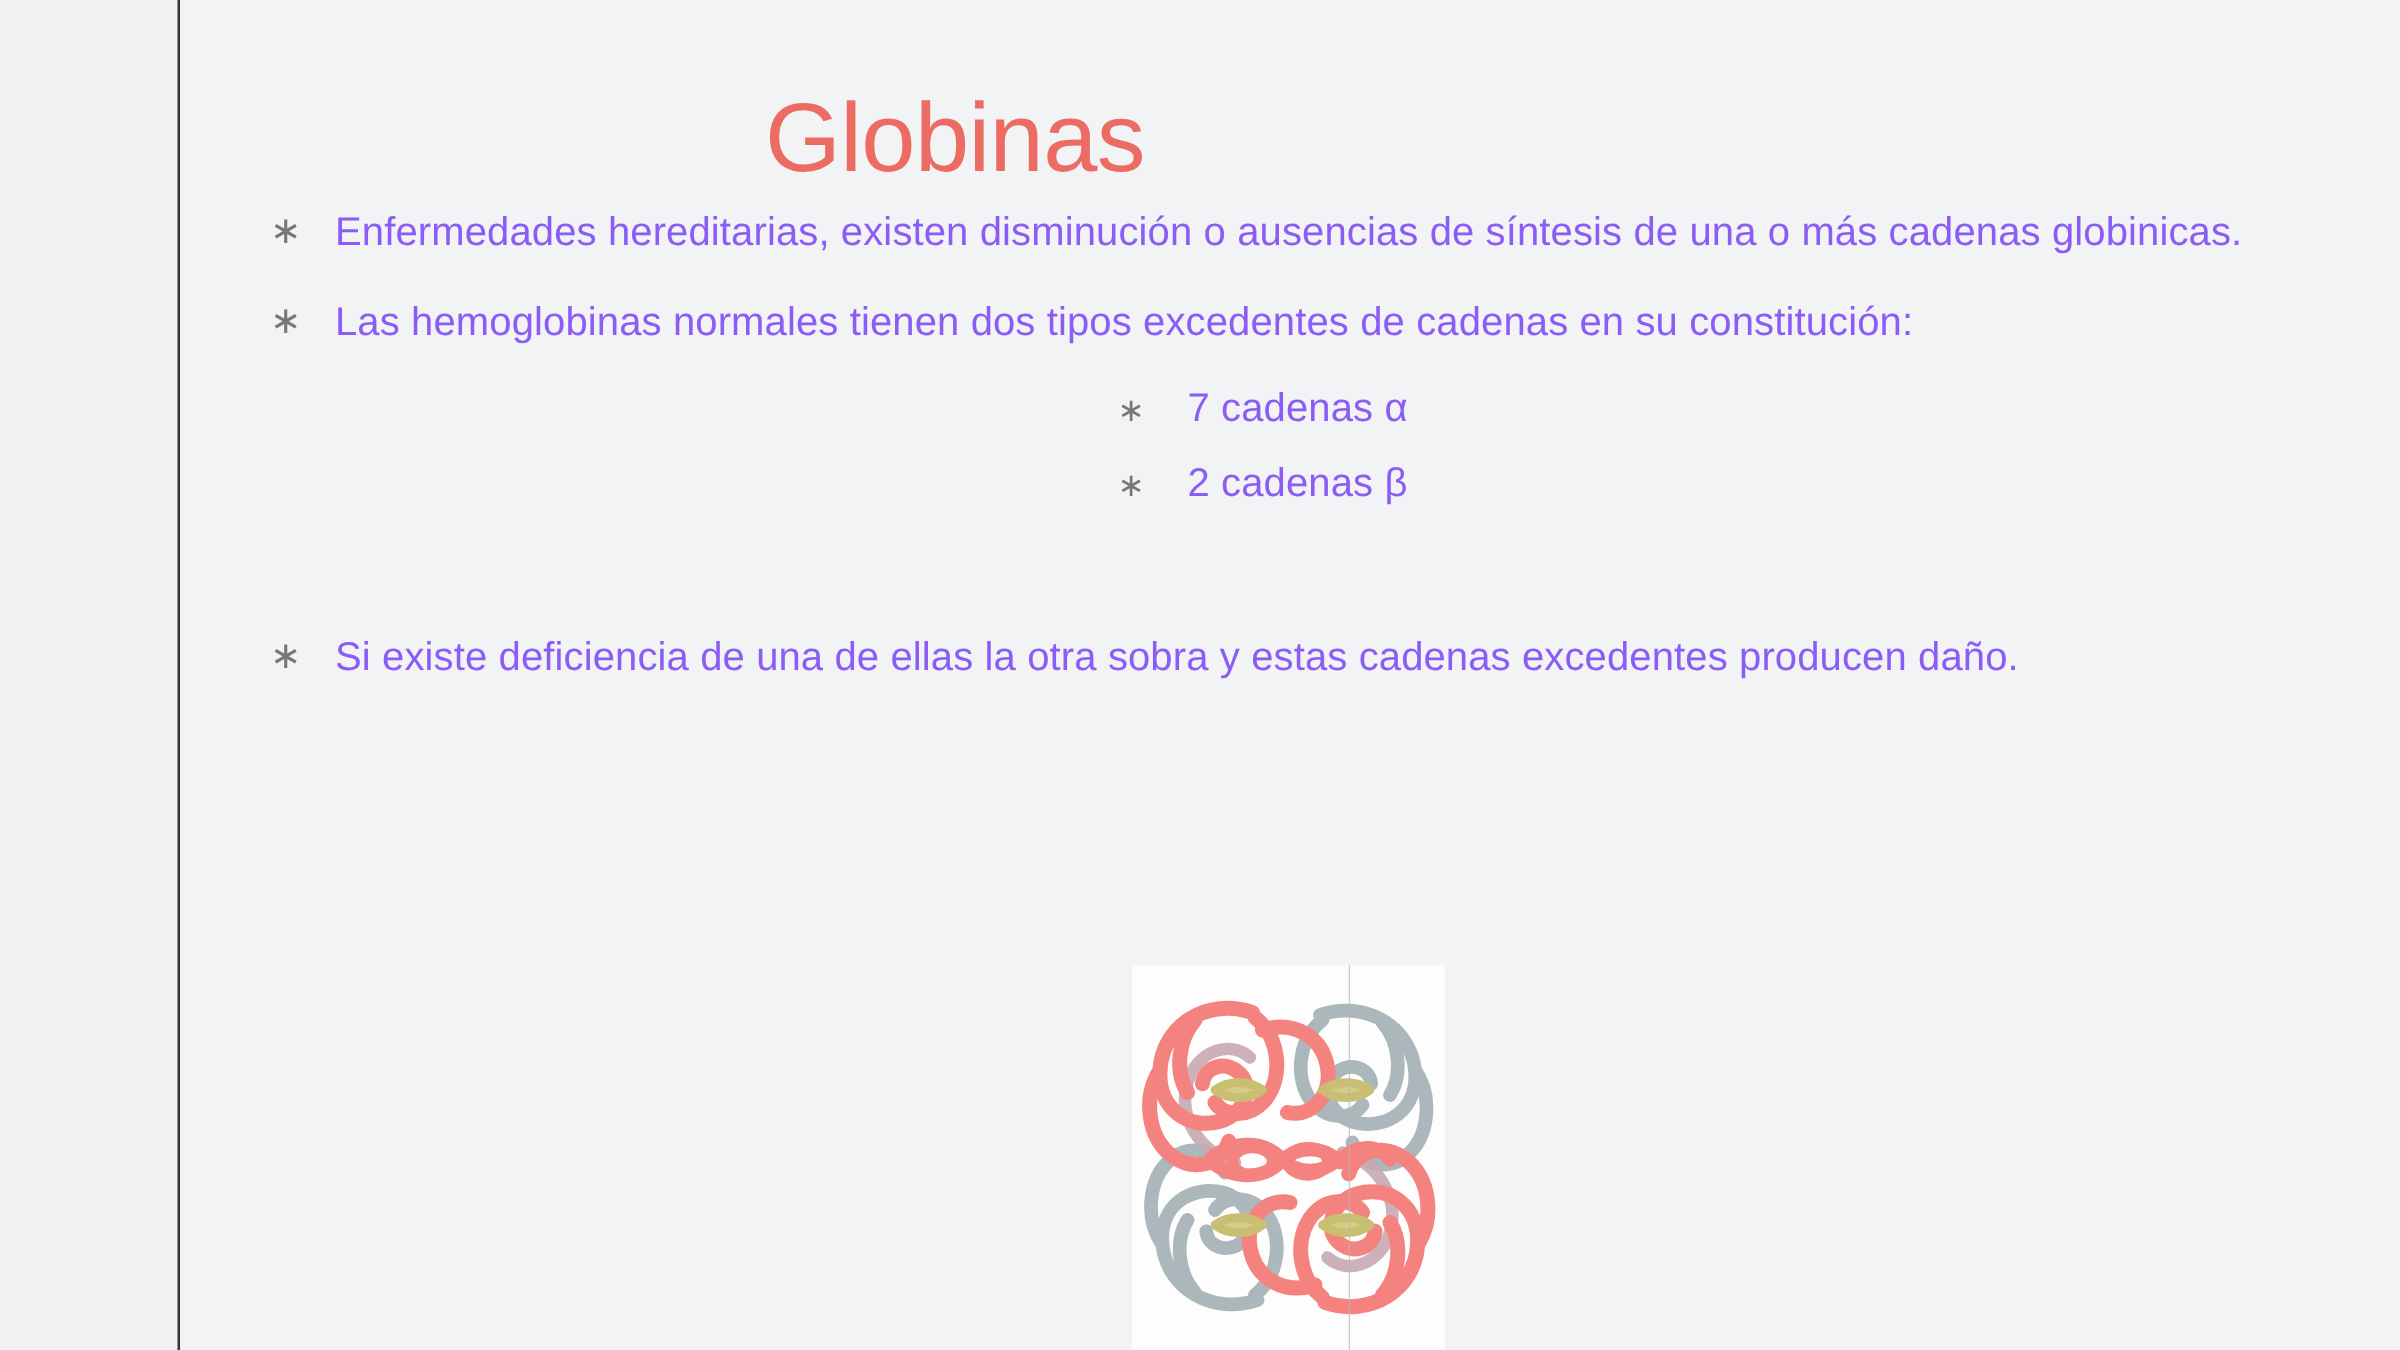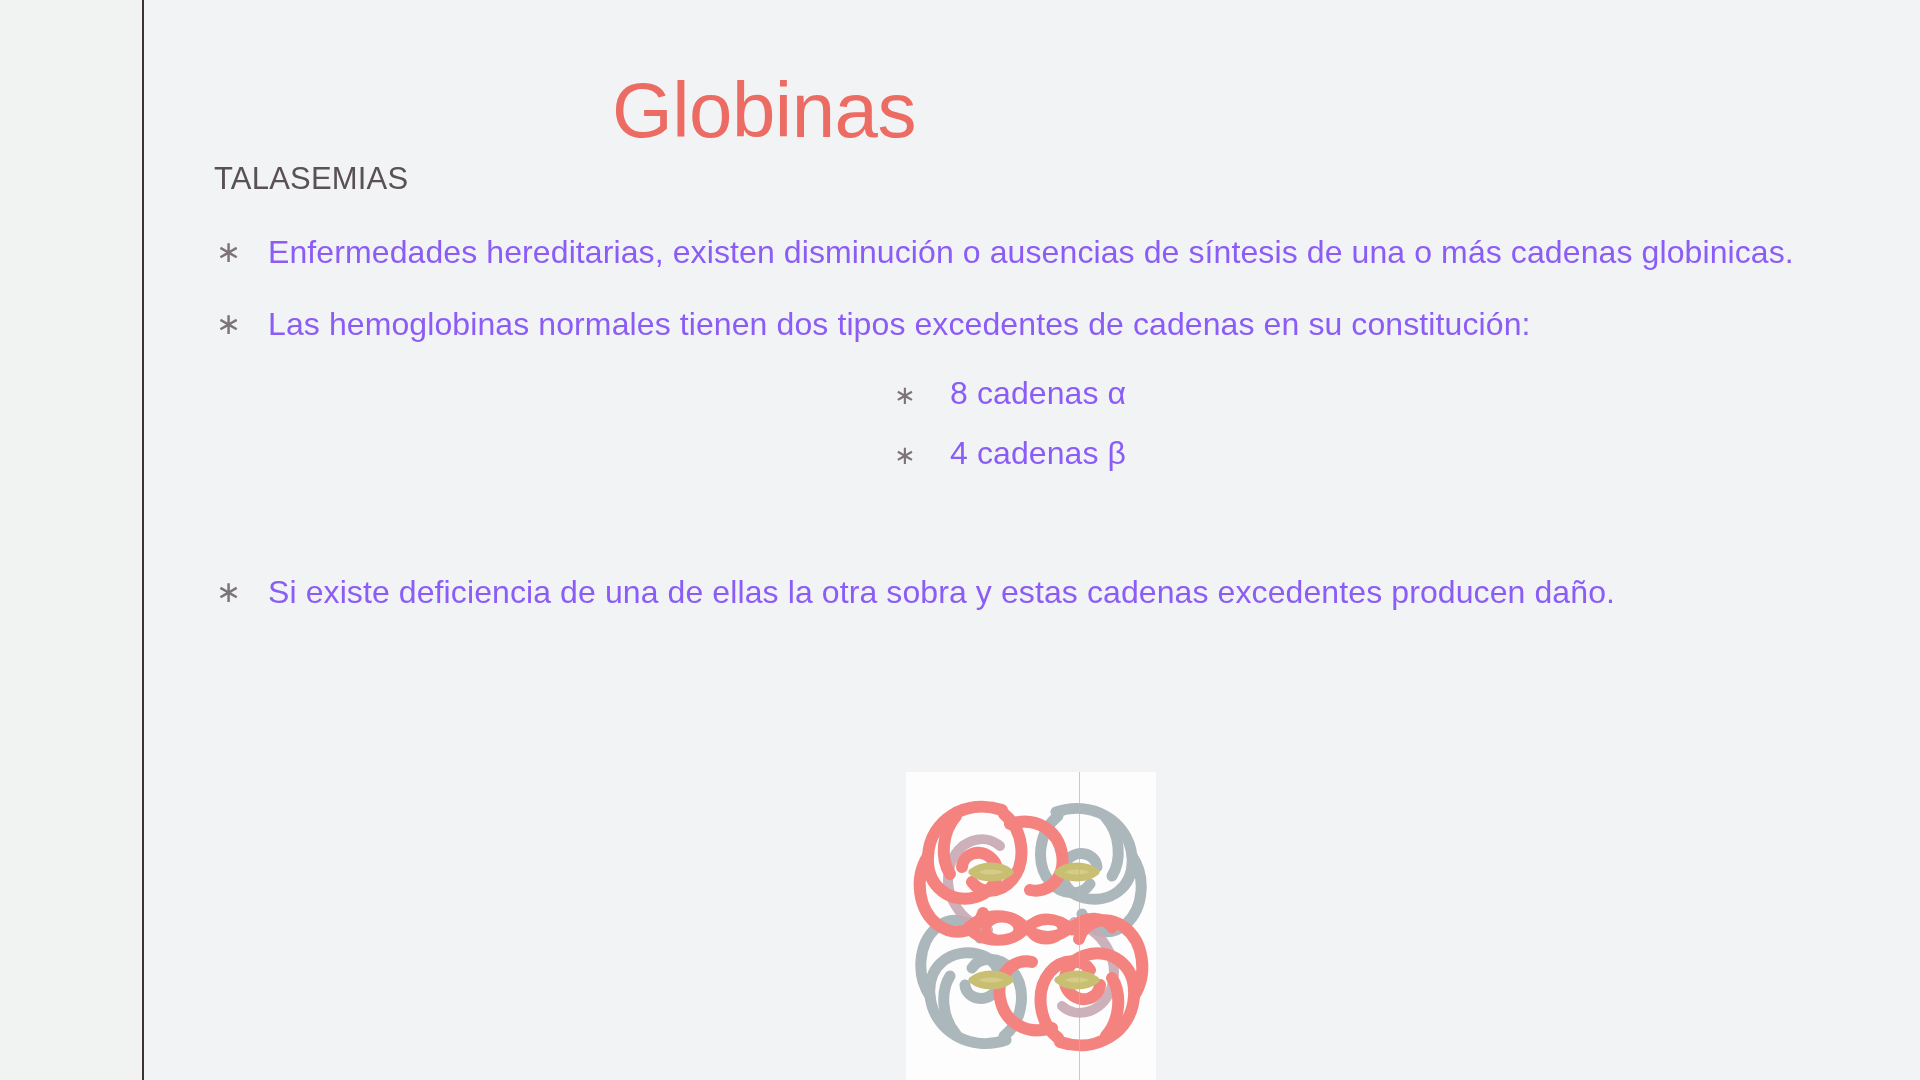--- a/index.html
+++ b/index.html
@@ -154,40 +154,39 @@
 
 <div class="slide">
 
   <div class="left-gutter"></div>
   <div class="left-rule"></div>
 
   <h1 class="title">Globinas</h1>
 
   <div class="content">
 
-    <div class="subhead">TALASEMIAS</div>
 
     <div class="bullet">
       <span class="bullet-marker">∗</span>
       <span class="bullet-text">Enfermedades hereditarias, existen disminución o ausencias de síntesis de una o más cadenas globinicas.</span>
     </div>
 
     <div class="bullet">
       <span class="bullet-marker">∗</span>
       <span class="bullet-text">Las hemoglobinas normales tienen dos tipos excedentes de cadenas en su constitución:</span>
     </div>
 
     <div class="sub-list">
       <div class="sub-bullet">
         <span class="bullet-marker">∗</span>
-        <span class="bullet-text">8 cadenas α</span>
+        <span class="bullet-text">7 cadenas α</span>
       </div>
       <div class="sub-bullet">
         <span class="bullet-marker">∗</span>
-        <span class="bullet-text">4 cadenas β</span>
+        <span class="bullet-text">2 cadenas β</span>
       </div>
     </div>
 
     <div class="spacer-block"></div>
 
     <div class="bullet">
       <span class="bullet-marker">∗</span>
       <span class="bullet-text">Si existe deficiencia de una de ellas la otra sobra y estas cadenas excedentes producen daño.</span>
     </div>
 

